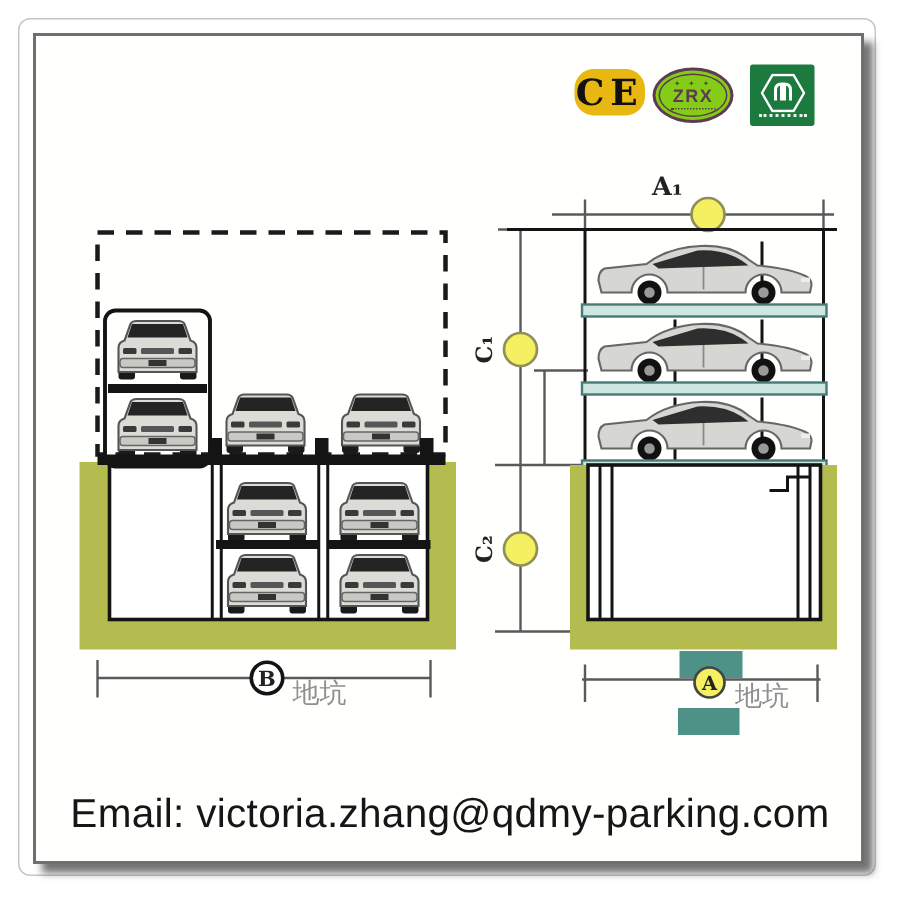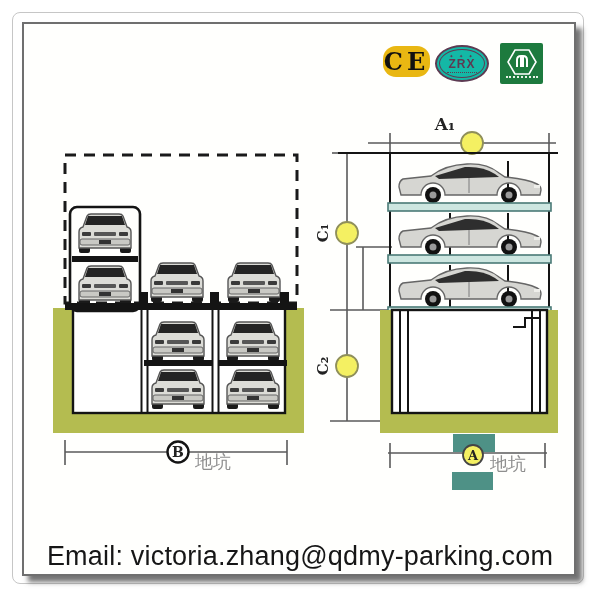--- a/index.html
+++ b/index.html
@@ -19,39 +19,39 @@
   
   .badges{position:absolute;left:380px;top:42px;height:46px;}
   .ce-badge{
     position:absolute;left:3px;top:4px;width:47px;height:31px;
     background:var(--ce_bg);border-radius:13px;color:#111;
     font-family:"DejaVu Serif", serif;font-weight:bold;font-size:24px;
     letter-spacing:4px;text-align:center;line-height:31px;
   }
   .zrx-badge{
     position:absolute;left:55px;top:3px;width:54px;height:37px;
-    background:#14b8a6;border:2.5px solid var(--zrx_ink);border-radius:50%;
+    background:#84cc16;border:2.5px solid var(--zrx_ink);border-radius:50%;
     box-sizing:border-box;display:flex;flex-direction:column;align-items:center;justify-content:center;
   }
   .zrx-inner{
     width:44px;height:27px;border:1px solid var(--zrx_ink);border-radius:50%;
     display:flex;flex-direction:column;align-items:center;justify-content:center;
   }
   .zrx-stars{font-size:5px;color:var(--zrx_ink);line-height:4px;letter-spacing:2px;}
   .zrx-text{font-weight:bold;font-size:12px;color:var(--zrx_ink);line-height:12px;letter-spacing:1px;}
   .zrx-sub{width:30px;height:2px;border-bottom:1px dotted var(--zrx_ink);}
   .green-badge{
     position:absolute;left:120px;top:1px;width:43px;height:41px;
     background:var(--green_bg);border-radius:2px;
     display:flex;flex-direction:column;align-items:center;justify-content:center;
   }
   .green-sub{width:32px;border-bottom:2px dotted #e8f2e8;margin-top:1px;}
   
   .email-row{
-    position:absolute;left:24px;top:541px;width:552px;text-align:center;
+    position:absolute;left:24px;top:527px;width:552px;text-align:center;
     font-size:27px;color:#161616;letter-spacing:0.2px;
   }
   svg{position:absolute;}
   .dim{stroke:#5a5a5a;stroke-width:1.6;fill:none;}
   .frame{stroke:#141414;stroke-width:2.6;fill:none;}
   .thin{stroke:#141414;stroke-width:2;fill:none;}
   text.dimlabel{font-family:"DejaVu Serif", serif;font-weight:bold;fill:#222;}
   text.pitlabel{font-family:"DejaVu Sans", sans-serif;fill:#8f8f8f;}
 </style>
 </head>

